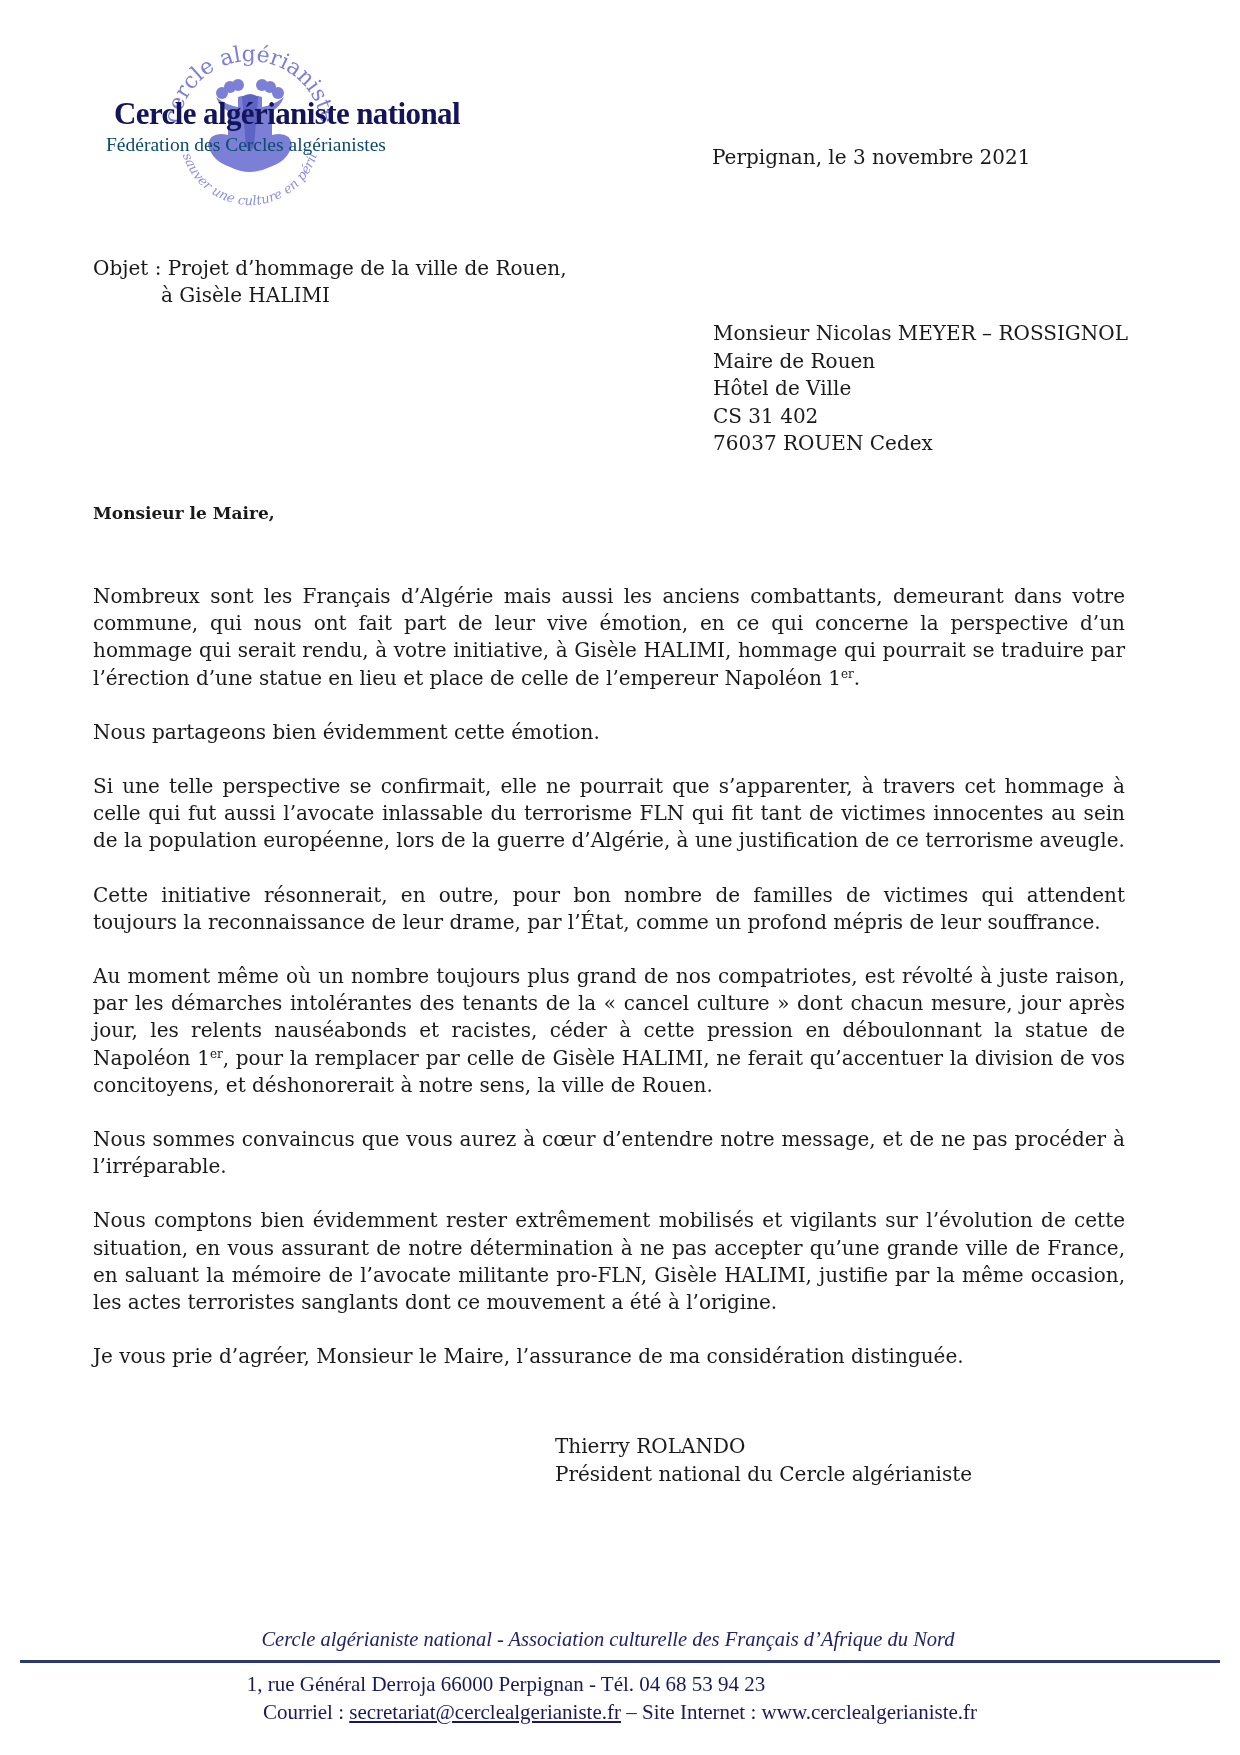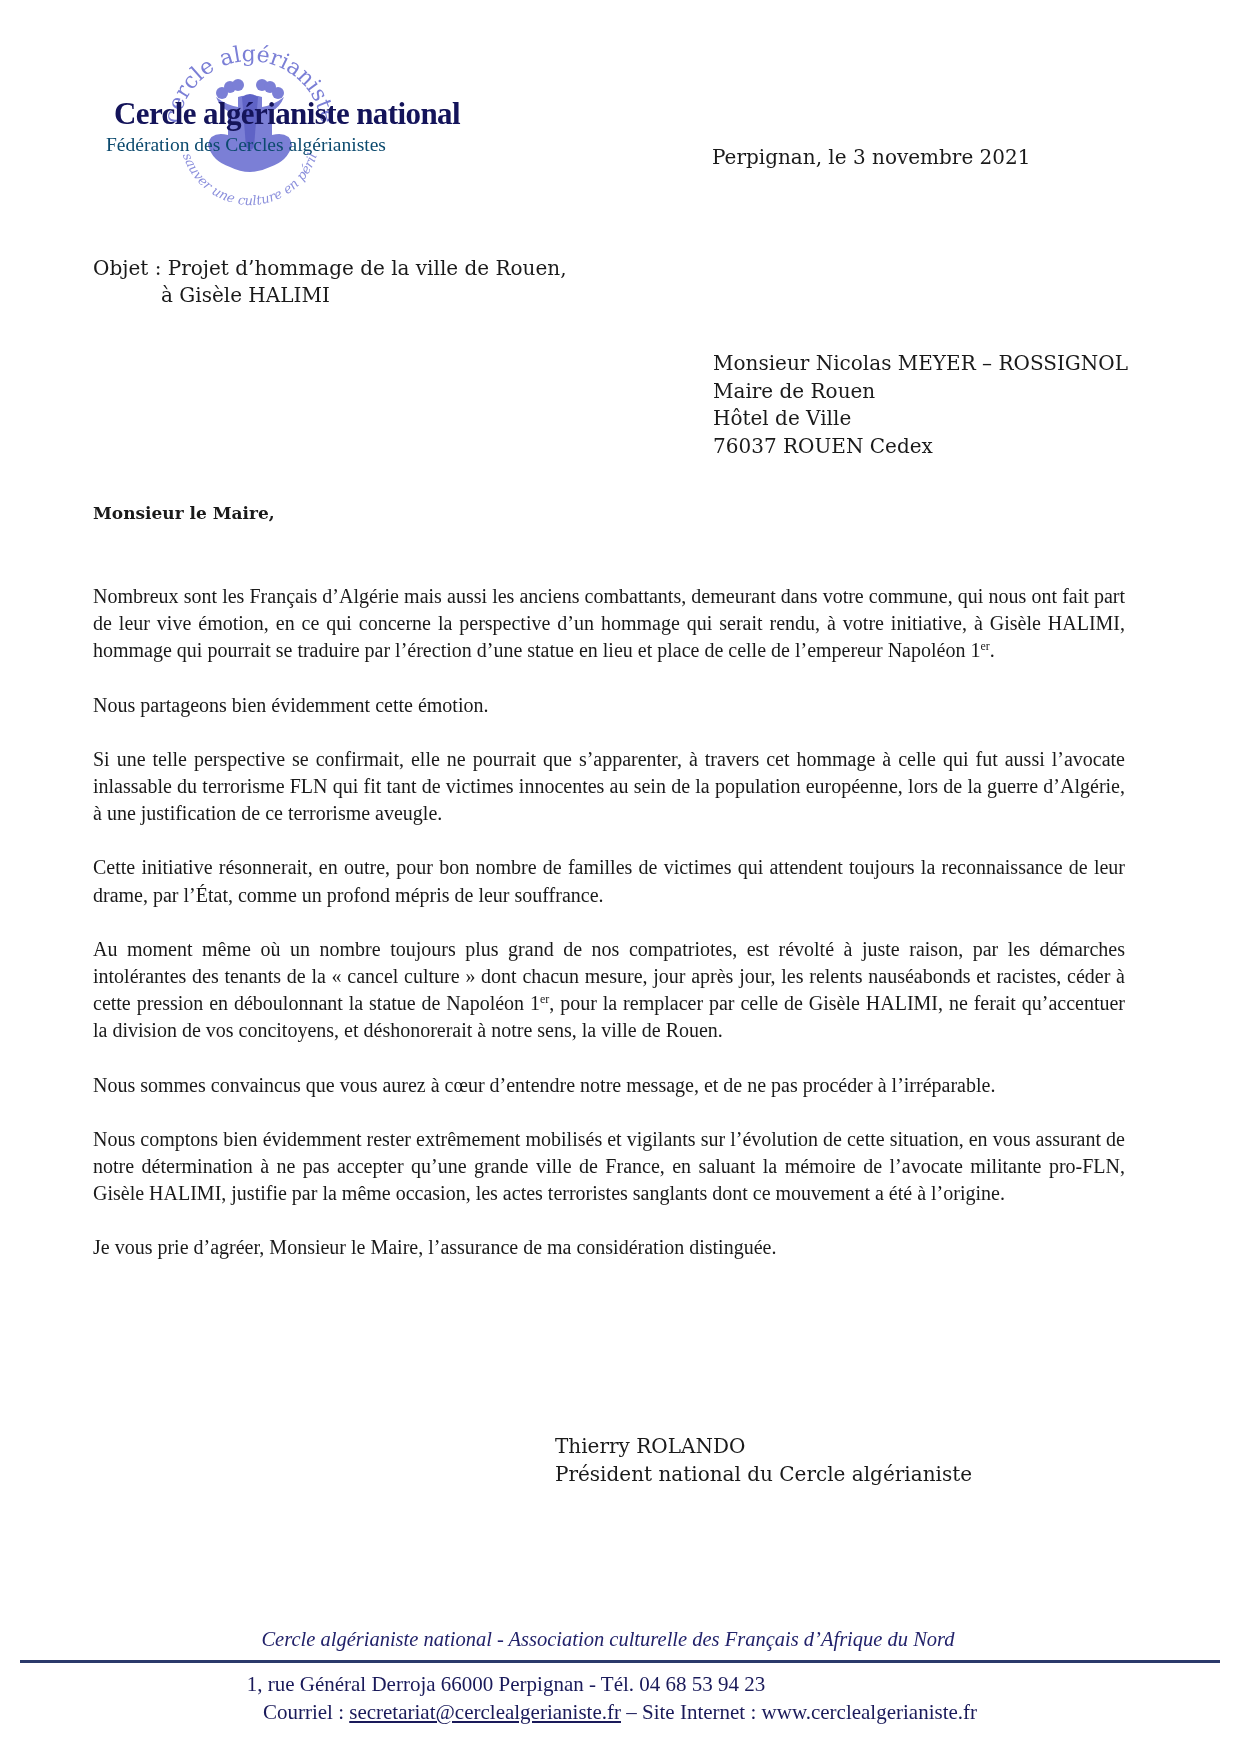--- a/index.html
+++ b/index.html
@@ -12,26 +12,26 @@
     .org-name { left: 78px; top: 96px; font-family: "Liberation Serif", serif; font-weight: bold;
                 font-size: 31px; color: #14145a; letter-spacing: -0.6px; white-space: nowrap; margin-left: 36px; }
     .org-sub { left: 106px; top: 134px; font-family: "Liberation Serif", serif; font-size: 19.5px;
                color: #0c4a6e; white-space: nowrap; }
 
     .date-line { left: 712px; top: 145px; font-size: 20px; white-space: nowrap; }
 
     .subject { left: 93px; top: 255px; font-size: 20px; line-height: 27px; }
     .subject .s2 { padding-left: 68px; }
 
-    .recipient { left: 713px; top: 350px; font-size: 20px; line-height: 27.5px; white-space: nowrap; }
+    .recipient { left: 713px; top: 320px; font-size: 20px; line-height: 27.5px; white-space: nowrap; }
 
     .salutation { left: 93px; top: 503px; font-size: 17px; font-weight: bold; }
 
     .body-text { left: 93px; top: 583px; width: 1044px; font-size: 20px; line-height: 27.2px; }
-    .body-text p { margin: 0 12px 27px 0; text-align: justify; font-family: Liberation Serif, serif; }
+    .body-text p { margin: 0 12px 27px 0; text-align: justify; }
     sup { font-size: 12px; vertical-align: 7px; line-height: 0; }
 
     .signature { left: 555px; top: 1432px; font-size: 20px; line-height: 28px; white-space: nowrap; }
 
     
     .footer-tag { left: 0; width: 1216px; top: 1628px; text-align: center; font-family: "Liberation Serif", serif;
                   font-style: italic; font-size: 20.5px; color: #22226a; }
     .footer-rule { left: 20px; width: 1200px; top: 1660px; height: 3px; background: #2b3a6b; }
     .footer-addr { left: 0; width: 1012px; top: 1672px; text-align: center; font-family: "Liberation Serif", serif;
                    font-size: 21px; color: #1a1a5a; }
@@ -72,20 +72,21 @@
 
 <div class="abs subject">
   <div>Objet : Projet d’hommage de la ville de Rouen,</div>
   <div class="s2">à Gisèle HALIMI</div>
 </div>
 
 <div class="abs recipient">
   <div>Monsieur Nicolas MEYER – ROSSIGNOL</div>
   <div>Maire de Rouen</div>
   <div>Hôtel de Ville</div>
+  <div>CS 31 402</div>
   <div>76037 ROUEN Cedex</div>
 </div>
 
 <div class="abs salutation">Monsieur le Maire,</div>
 
 <div class="abs body-text">
   <p><span>Nombreux sont les Français d’Algérie mais aussi les anciens combattants, demeurant dans votre commune, qui nous ont fait part de leur vive émotion, en ce qui concerne la perspective d’un hommage qui serait rendu, à votre initiative, à Gisèle HALIMI, hommage qui pourrait se traduire par l’érection d’une statue en lieu et place de celle de l’empereur Napoléon 1</span><sup>er</sup><span>.</span></p>
   <p>Nous partageons bien évidemment cette émotion.</p>
   <p>Si une telle perspective se confirmait, elle ne pourrait que s’apparenter, à travers cet hommage à celle qui fut aussi l’avocate inlassable du terrorisme FLN qui fit tant de victimes innocentes au sein de la population européenne, lors de la guerre d’Algérie, à une justification de ce terrorisme aveugle.</p>
   <p>Cette initiative résonnerait, en outre, pour bon nombre de familles de victimes qui attendent toujours la reconnaissance de leur drame, par l’État, comme un profond mépris de leur souffrance.</p>

